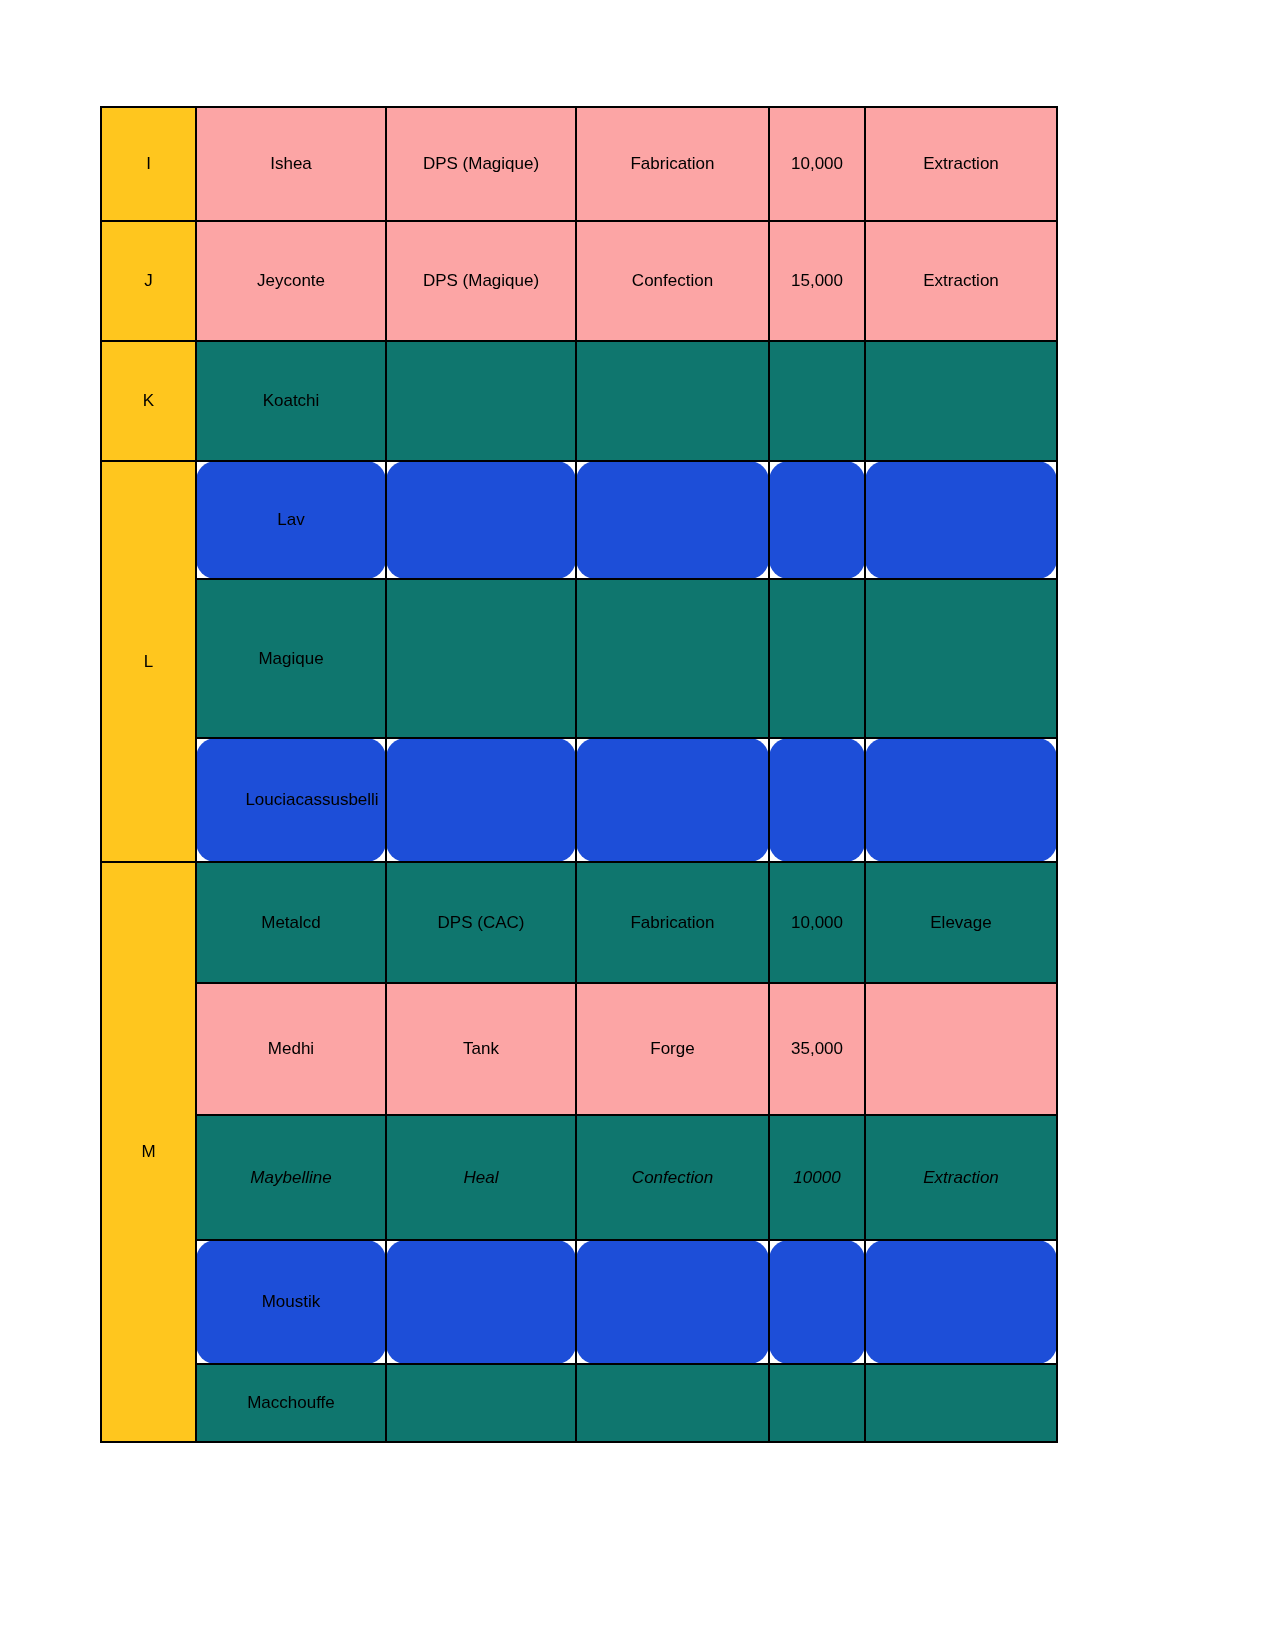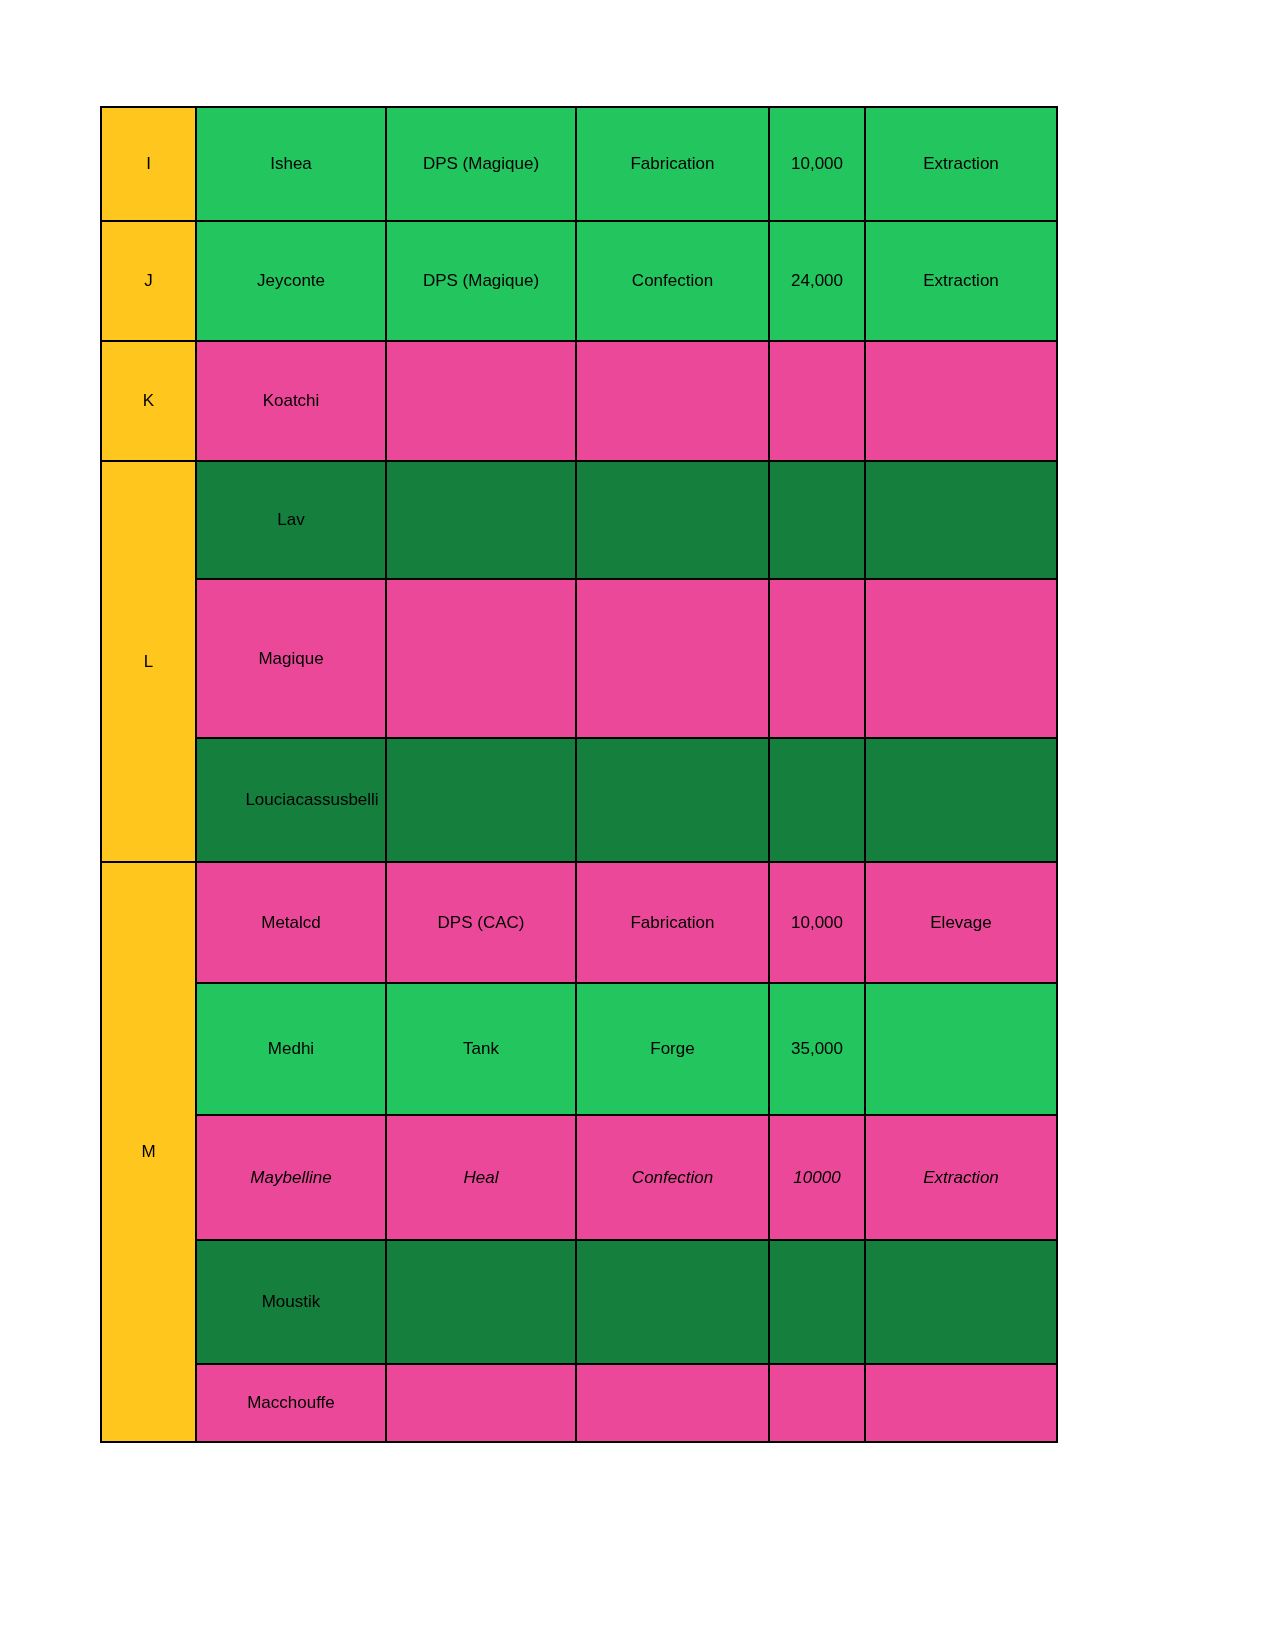--- a/index.html
+++ b/index.html
@@ -44,23 +44,23 @@
   
   col.c-letter { width: 95px; }
   col.c-name   { width: 190px; }
   col.c-role   { width: 190px; }
   col.c-craft  { width: 193px; }
   col.c-num    { width: 96px; }
   col.c-gather { width: 192px; }
 
   
   td.fill-yellow { background: #FFC61E; }
-  td.fill-green  { background: #22c55e; }
-  td.fill-grey   { background: #15803d; }
-  td.fill-white  { background: #ec4899; }
+  td.fill-green  { background: #fca5a5; }
+  td.fill-grey   { background: #1d4ed8; border-radius: 20px; }
+  td.fill-white  { background: #0f766e; }
 
   td.letter-cell {
     font-size: 16px;
     font-weight: normal;
   }
 
   
   tr.r-h1 td { height: 112px; }
   tr.r-h2 td { height: 118px; }
   tr.r-h3 td { height: 118px; }
@@ -99,21 +99,21 @@
         <td class="fill-green">Fabrication</td>
         <td class="fill-green">10,000</td>
         <td class="fill-green">Extraction</td>
       </tr>
 
       <tr class="r-h2">
         <td class="fill-yellow letter-cell" rowspan="1">J</td>
         <td class="fill-green">Jeyconte</td>
         <td class="fill-green">DPS (Magique)</td>
         <td class="fill-green">Confection</td>
-        <td class="fill-green">24,000</td>
+        <td class="fill-green">15,000</td>
         <td class="fill-green">Extraction</td>
       </tr>
 
       <tr class="r-h3">
         <td class="fill-yellow letter-cell" rowspan="1">K</td>
         <td class="fill-white">Koatchi</td>
         <td class="fill-white"></td>
         <td class="fill-white"></td>
         <td class="fill-white"></td>
         <td class="fill-white"></td>

